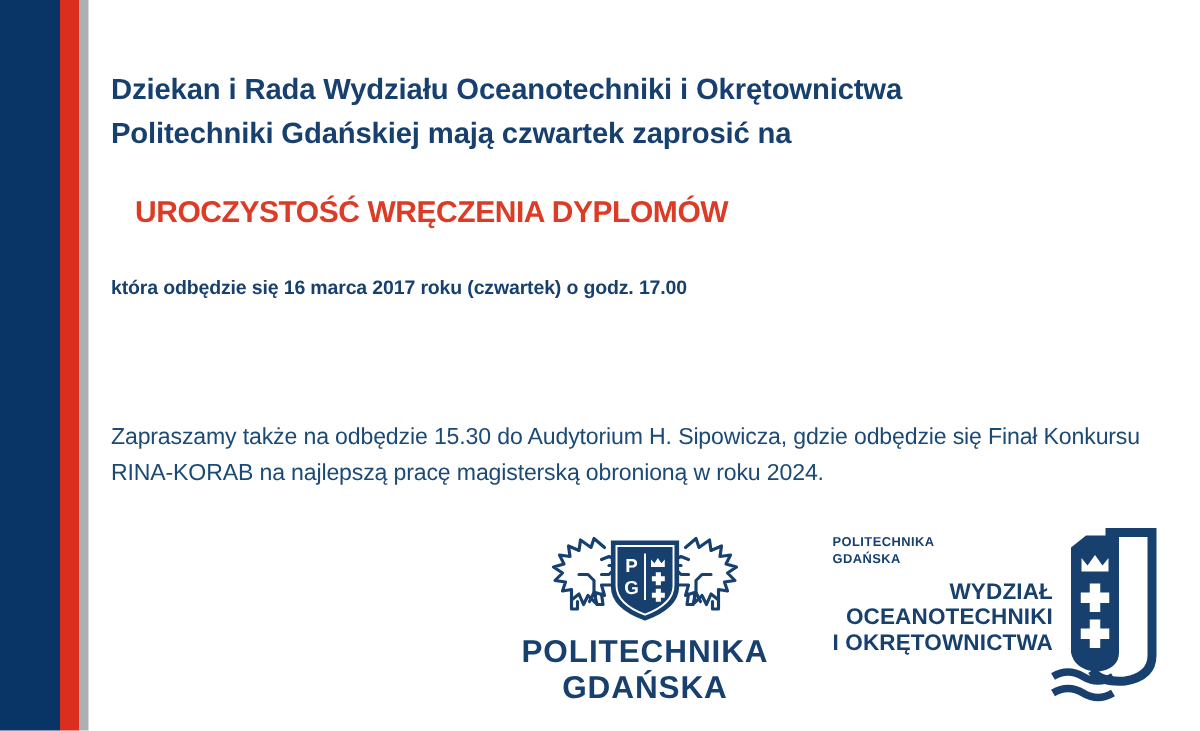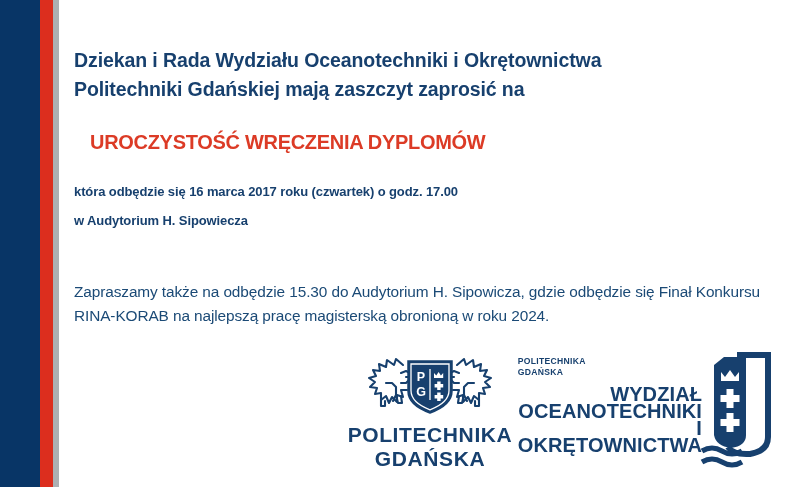--- a/index.html
+++ b/index.html
@@ -133,21 +133,21 @@
   }
   .fac-univ {
     font-size: 8.6px;
     font-weight: bold;
     line-height: 10.5px;
     letter-spacing: 0.3px;
     text-align: left;
   }
   .fac-main {
     margin-top: 9px;
-    font-size: 20px;
+    font-size: 15px;
     font-weight: bold;
     line-height: 17px;
     letter-spacing: 0.1px;
     text-align: right;
   }
   .logo-fac .fac-emblem {
     position: absolute;
     right: 0px;
     top: -5px;
     width: 72px;
@@ -160,28 +160,27 @@
 <div class="poster">
 
   <div class="bar bar-navy"></div>
   <div class="bar bar-red"></div>
   <div class="bar bar-gray"></div>
 
   <div class="content">
 
     <div class="block-intro">
       <div>Dziekan i Rada Wydziału Oceanotechniki i Okrętownictwa</div>
-      <div>Politechniki Gdańskiej mają zaszczyt zaprosić na</div>
+      <div>Politechniki Gdańskiej mają czwartek zaprosić na</div>
     </div>
 
     <div class="block-headline">UROCZYSTOŚĆ WRĘCZENIA DYPLOMÓW</div>
 
     <div class="block-details">
       <div>która odbędzie się 16 marca 2017 roku (czwartek) o godz. 17.00</div>
-      <div>w Audytorium H. Sipowiecza</div>
     </div>
 
     <div class="block-note"><span>Zapraszamy także na odbędzie </span><b>15.30</b><span> do Audytorium H. Sipowicza, gdzie odbędzie się </span><b>Finał Konkursu RINA-KORAB</b><span> na najlepszą pracę magisterską obronioną w roku 2024.</span></div>
 
     <div class="logos">
 
       <div class="logo-pg">
         <svg class="emblem" viewBox="0 0 180 66">
           <g fill="none" stroke="#17406E" stroke-width="2.1" stroke-linejoin="round" stroke-linecap="round">
 

